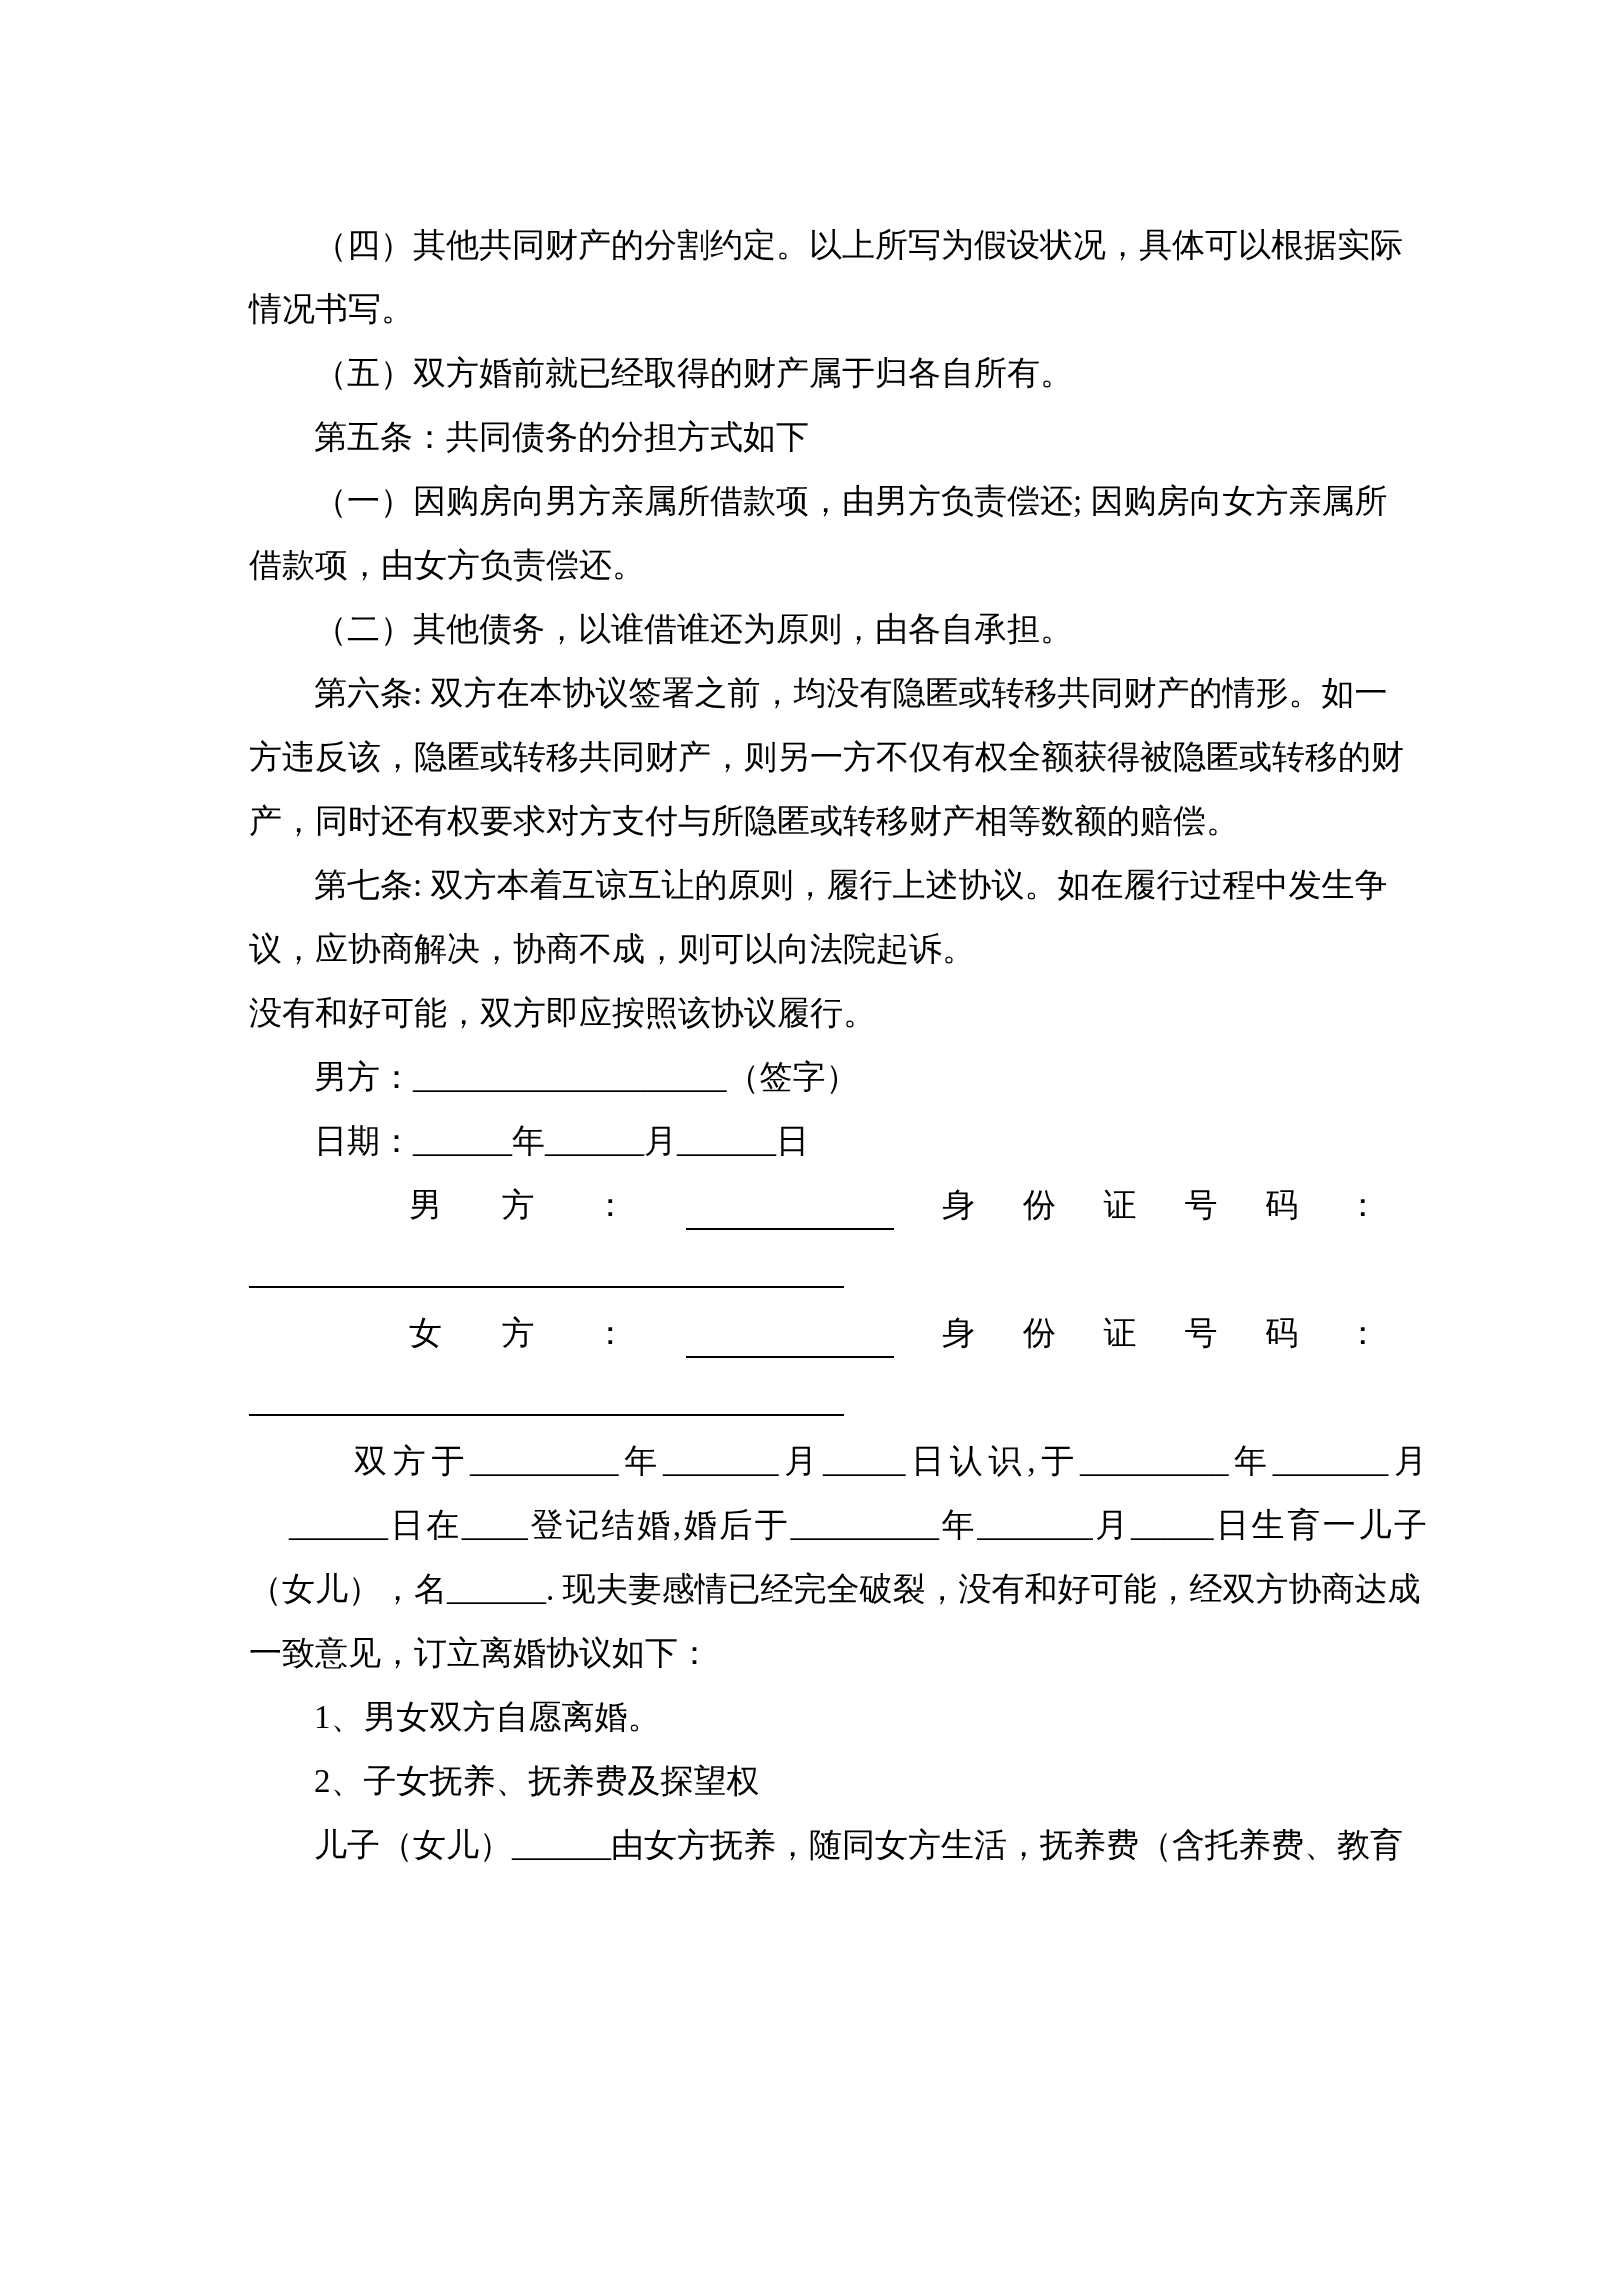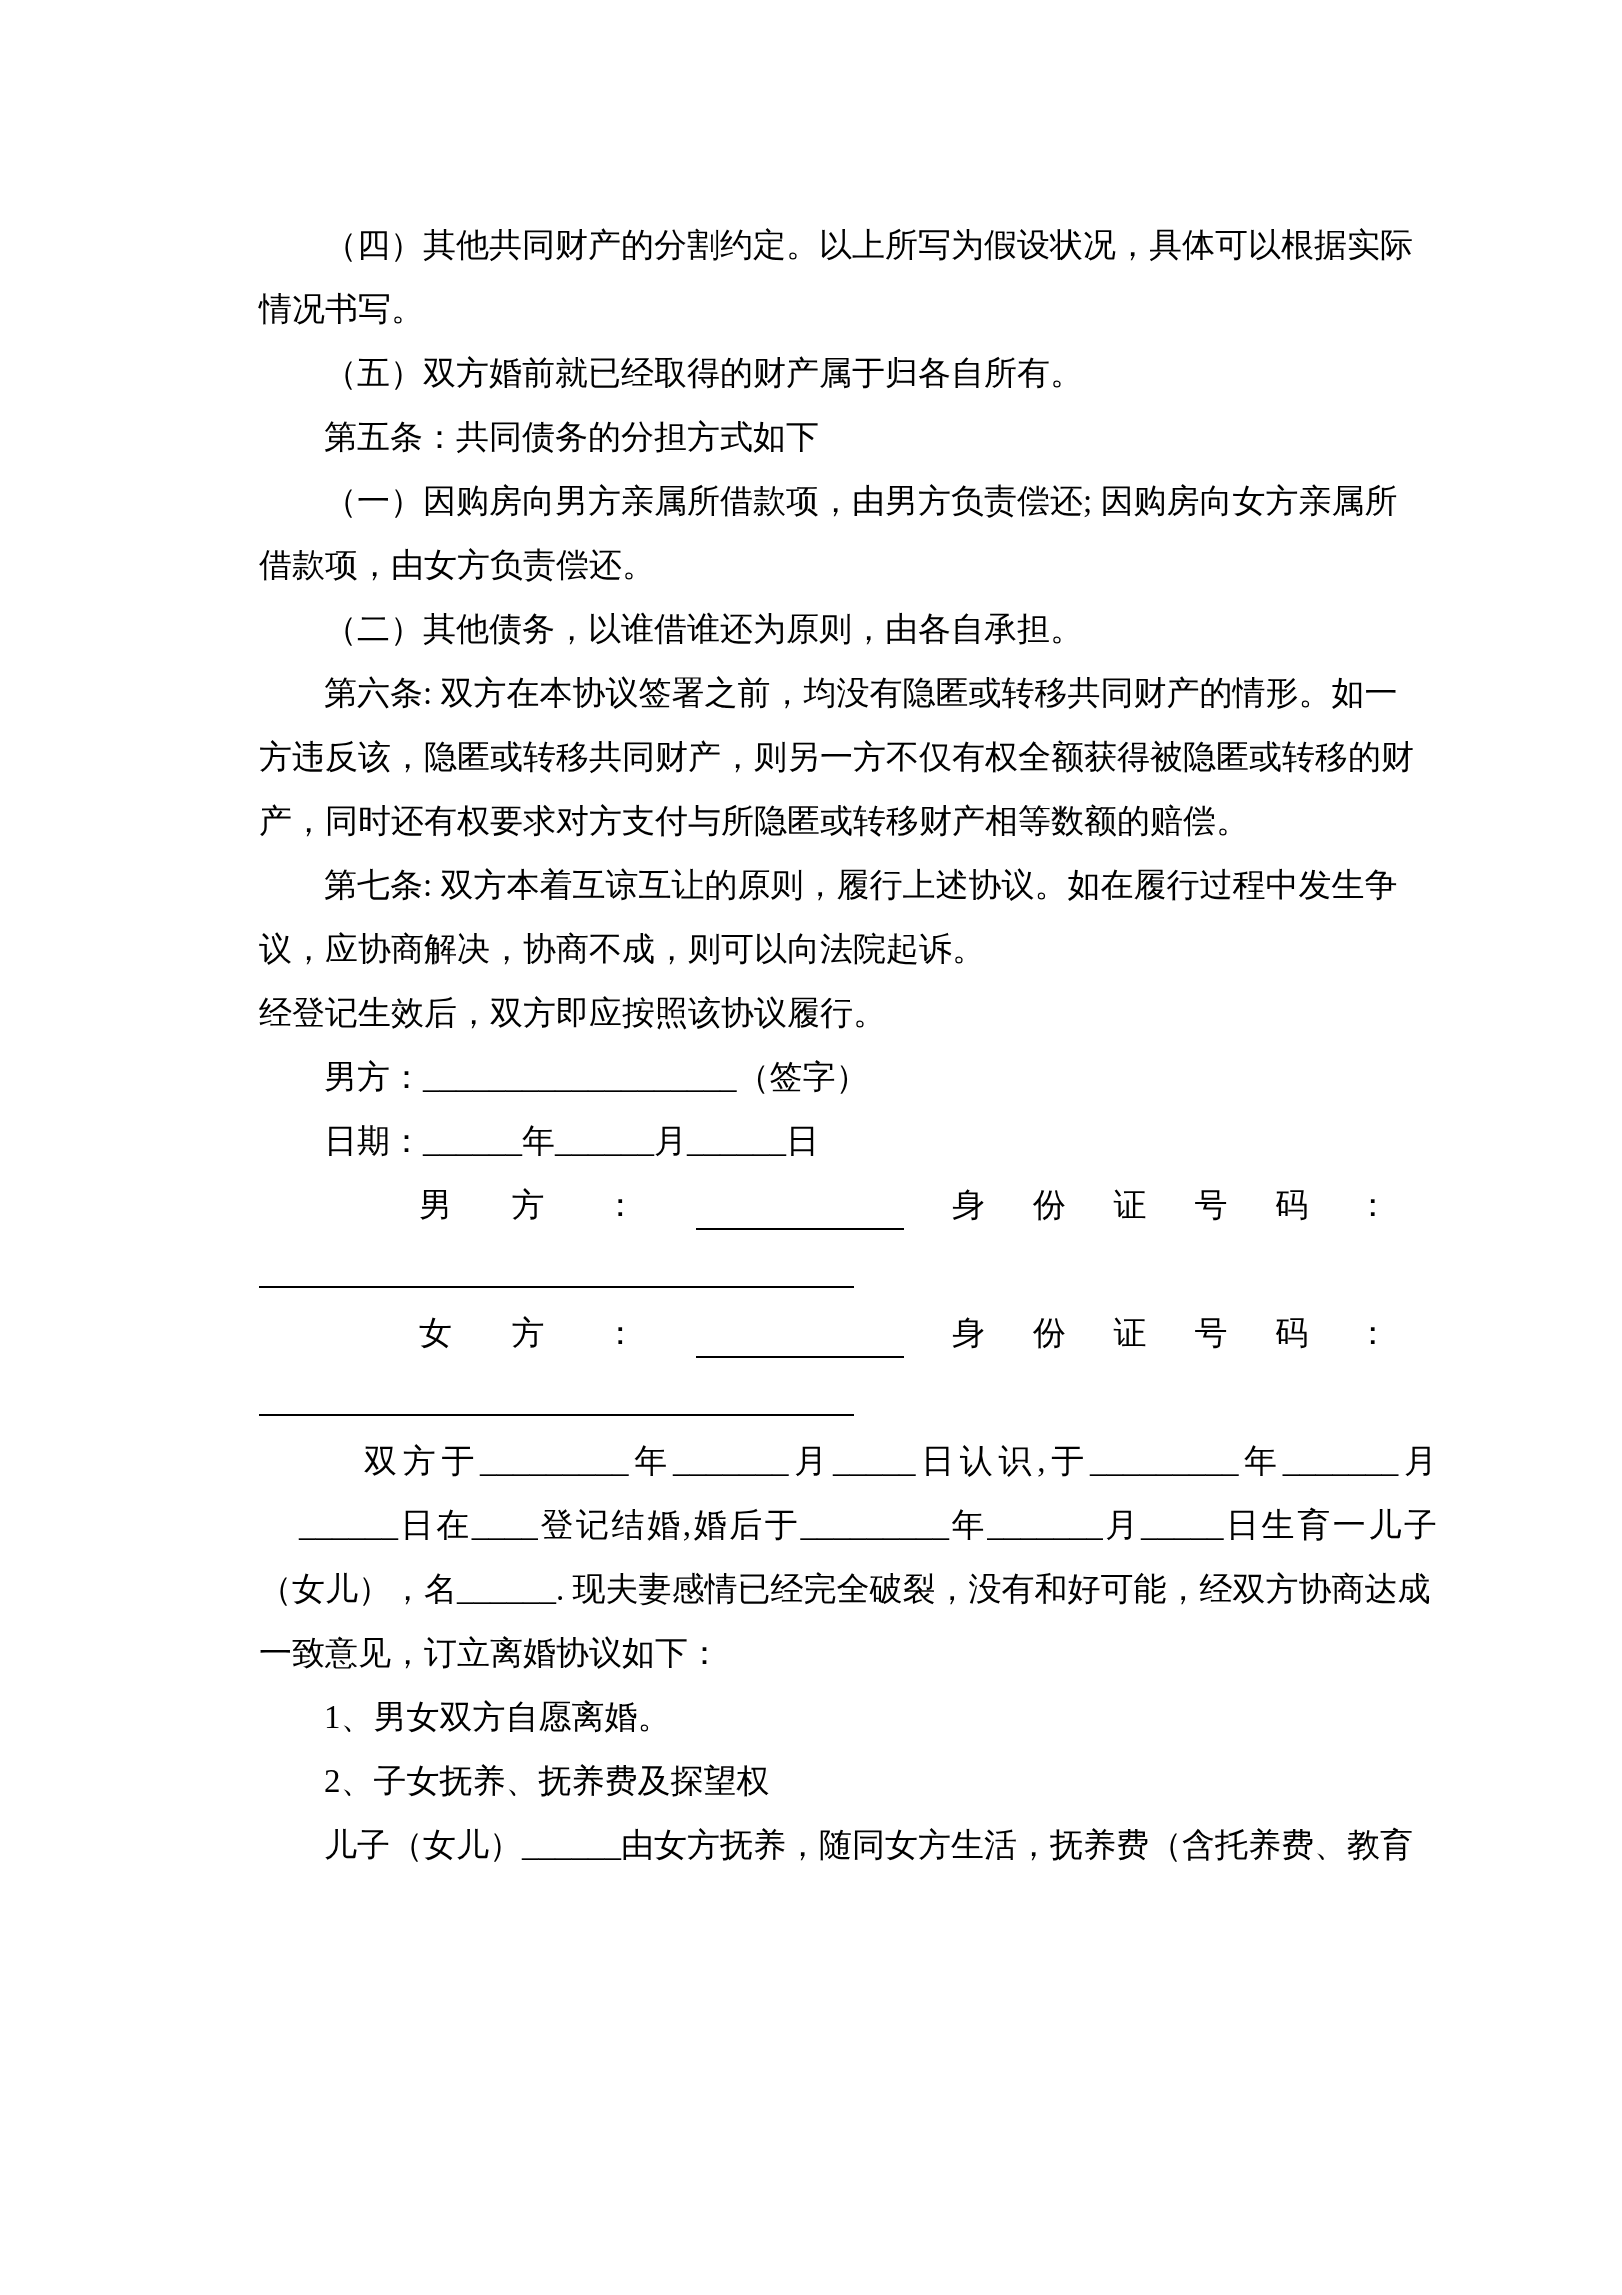--- a/index.html
+++ b/index.html
@@ -7,21 +7,21 @@
     width: 1623px;
     height: 2295px;
     position: relative;
     background: #ffffff;
     color: #000000;
     font-family: "Liberation Serif", "DejaVu Serif", serif;
     overflow: hidden;
   }
   .doc {
     position: absolute;
-    left: 259px;
+    left: 249px;
     top: 213px;
     width: 1178px;
   }
   .l {
     margin: 0;
     font-size: 33px;
     line-height: 64px;
     white-space: nowrap;
     letter-spacing: 0;
   }
@@ -64,21 +64,21 @@
   <p class="l ind">（五）双方婚前就已经取得的财产属于归各自所有。</p>
   <p class="l ind">第五条：共同债务的分担方式如下</p>
   <p class="l ind">（一）因购房向男方亲属所借款项，由男方负责偿还; 因购房向女方亲属所</p>
   <p class="l">借款项，由女方负责偿还。</p>
   <p class="l ind">（二）其他债务，以谁借谁还为原则，由各自承担。</p>
   <p class="l ind">第六条: 双方在本协议签署之前，均没有隐匿或转移共同财产的情形。如一</p>
   <p class="l">方违反该，隐匿或转移共同财产，则另一方不仅有权全额获得被隐匿或转移的财</p>
   <p class="l">产，同时还有权要求对方支付与所隐匿或转移财产相等数额的赔偿。</p>
   <p class="l ind">第七条: 双方本着互谅互让的原则，履行上述协议。如在履行过程中发生争</p>
   <p class="l">议，应协商解决，协商不成，则可以向法院起诉。</p>
-  <p class="l">经登记生效后，双方即应按照该协议履行。</p>
+  <p class="l">没有和好可能，双方即应按照该协议履行。</p>
   <p class="l ind">男方：___________________（签字）</p>
   <p class="l ind">日期：______年______月______日</p>
 
 
   <div class="spread-line">
     <span class="txt ls-wide">男方：</span>
     <span class="blank-grow"></span>
     <span class="txt ls-med">身份证号码：</span>
   </div>
 

